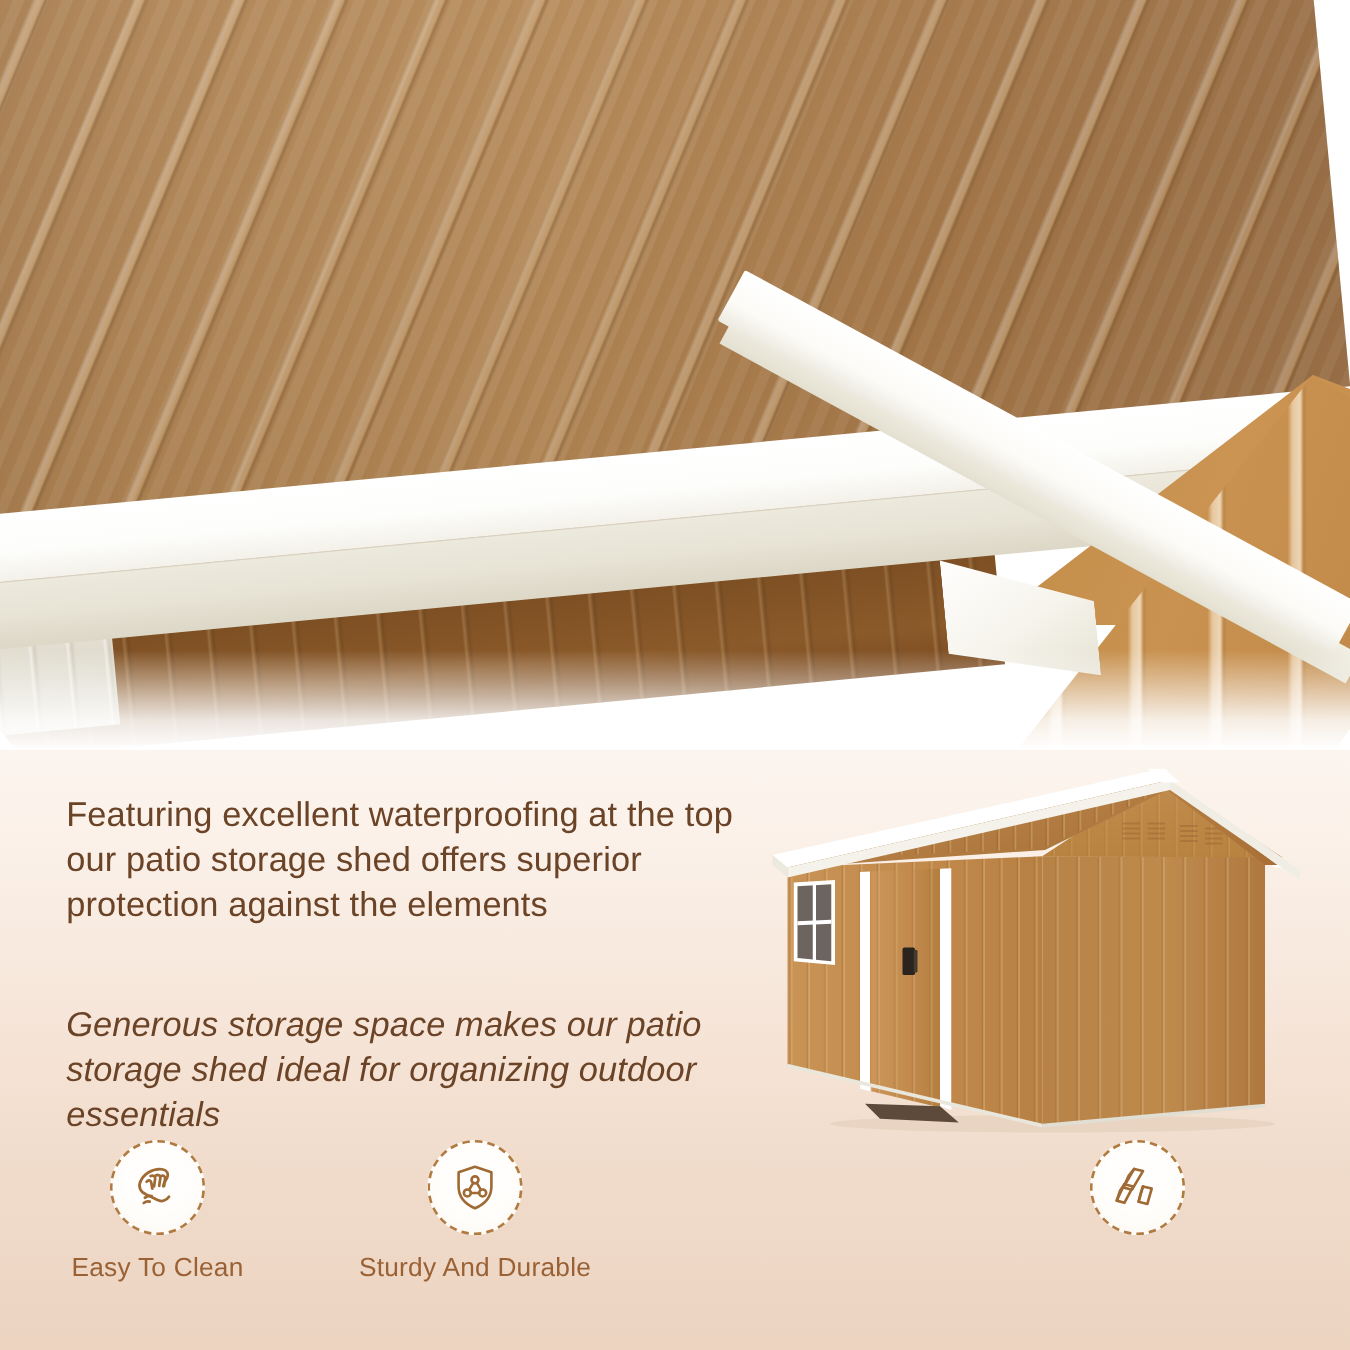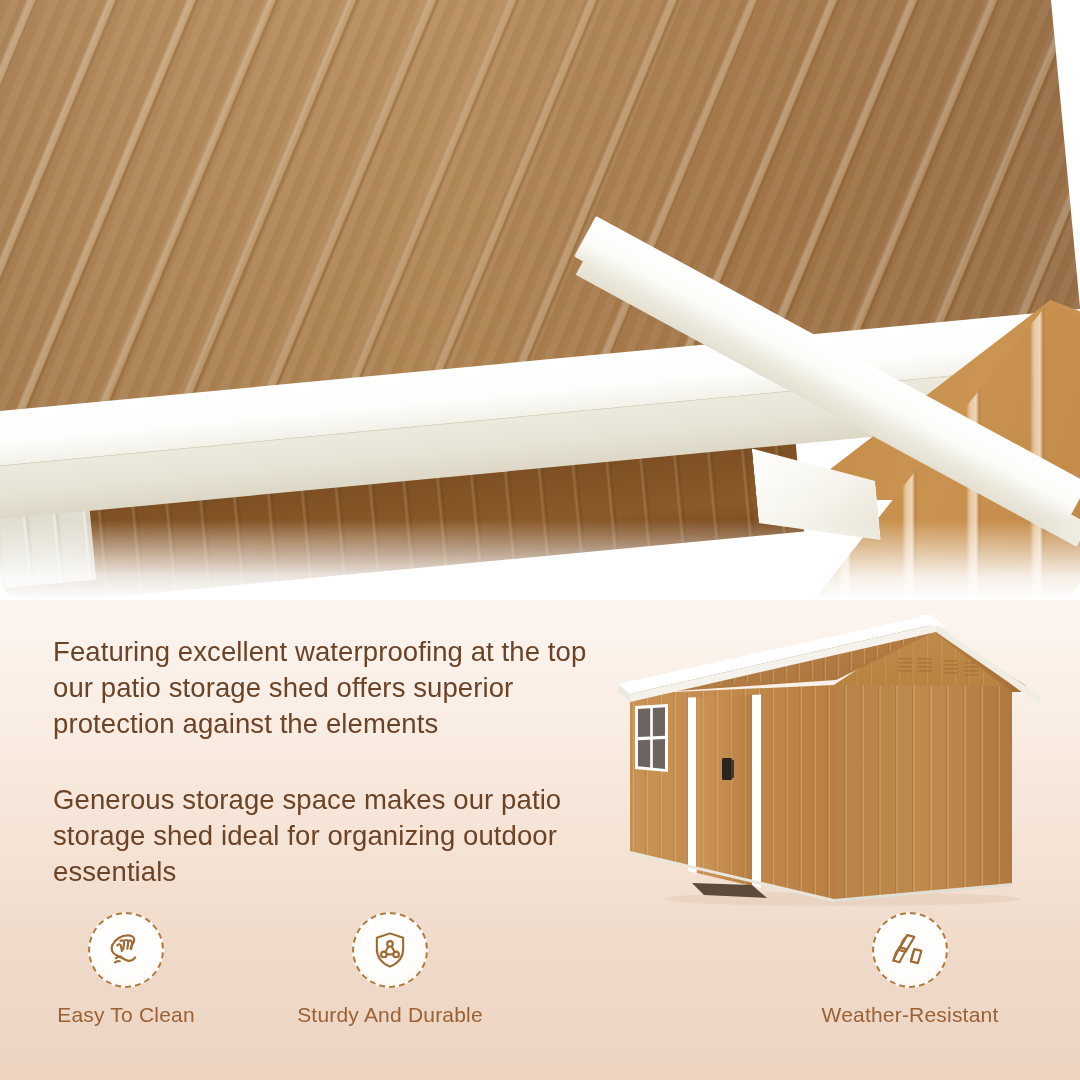--- a/index.html
+++ b/index.html
@@ -221,21 +221,22 @@
     width: 560px;
     color: #6b4327;
     font-size: 27.5px;
     line-height: 1.31;
     letter-spacing: 0.1px;
   }
   .copy p {
     margin: 0;
   }
   .copy p + p {
-    margin-top: 40px;
+    margin-top: 60px;
+    font-style: italic;
   }
 
   
   .shed-wrap {
     position: absolute;
     left: 592px;
     top: 602px;
     width: 492px;
     height: 310px;
   }
@@ -448,21 +449,21 @@
           <path d="M22.5 13.5c2-1 4 0 4 2l-1 7"></path>
           <path d="M27 14c2-1 3.6 0 3.6 2l-.8 6.5"></path>
           <path d="M14.5 19c1.5-2 3.5-1.5 4 .5l1 5.5"></path>
           <path d="M13 33c1.5-1.5 4-2 6-1.5"></path>
           <path d="M12 37.5c1.5-1.2 3.5-1.6 5.2-1.2"></path>
         </svg>
       </div>
       <div class="feature-label">Easy To Clean</div>
     </div>
 
-    <div class="feature" style="left:390px">
+    <div class="feature" style="left:380px">
       <div class="feature-badge">
         <svg width="42" height="42" viewBox="0 0 48 48" fill="none" stroke="#a06a34" stroke-width="2.4" stroke-linecap="round" stroke-linejoin="round">
           <path d="M24 5 L39 10 v13c0 10-7 16.5-15 20-8-3.5-15-10-15-20V10z"></path>
           <circle cx="24" cy="17" r="3.2"></circle>
           <circle cx="17" cy="29" r="3.2"></circle>
           <circle cx="31" cy="29" r="3.2"></circle>
           <path d="M22.4 19.8 L18.6 26.2"></path>
           <path d="M25.6 19.8 L29.4 26.2"></path>
           <path d="M20.2 29 L27.8 29"></path>
         </svg>
@@ -475,18 +476,17 @@
       <div class="feature-badge">
         <svg width="42" height="42" viewBox="0 0 48 48" fill="none" stroke="#a06a34" stroke-width="2.4" stroke-linecap="round" stroke-linejoin="round">
           <path d="M21 7 L29 9 L19 26 L11 24 Z"></path>
           <path d="M21 7 L16 13 L11 24"></path>
           <path d="M12 21 L20 23 L12 38 L5 36 Z"></path>
           <path d="M12 21 L8 27 L5 36"></path>
           <path d="M29 23 L37 25 L33 39 L25 37 Z"></path>
           <path d="M29 23 L27 29 L25 37"></path>
         </svg>
       </div>
-      <div class="feature-label">Weather-Resistant</div>
     </div>
 
   </div>
 
 </div>
 
 </body></html>

